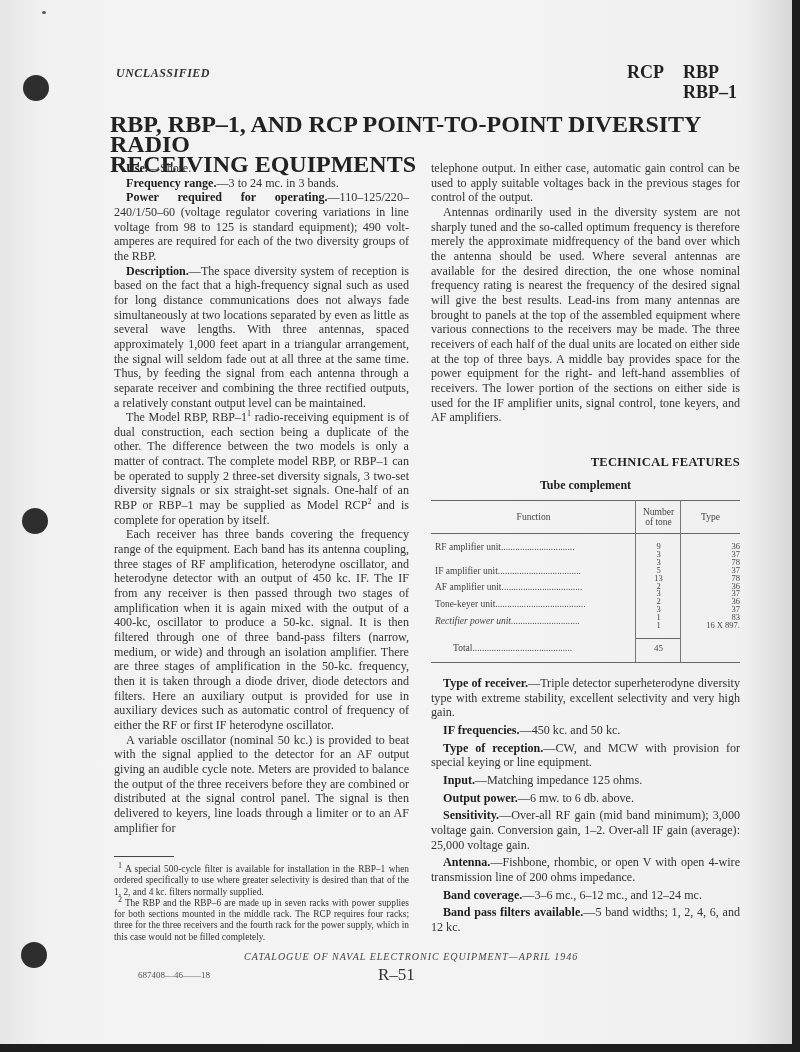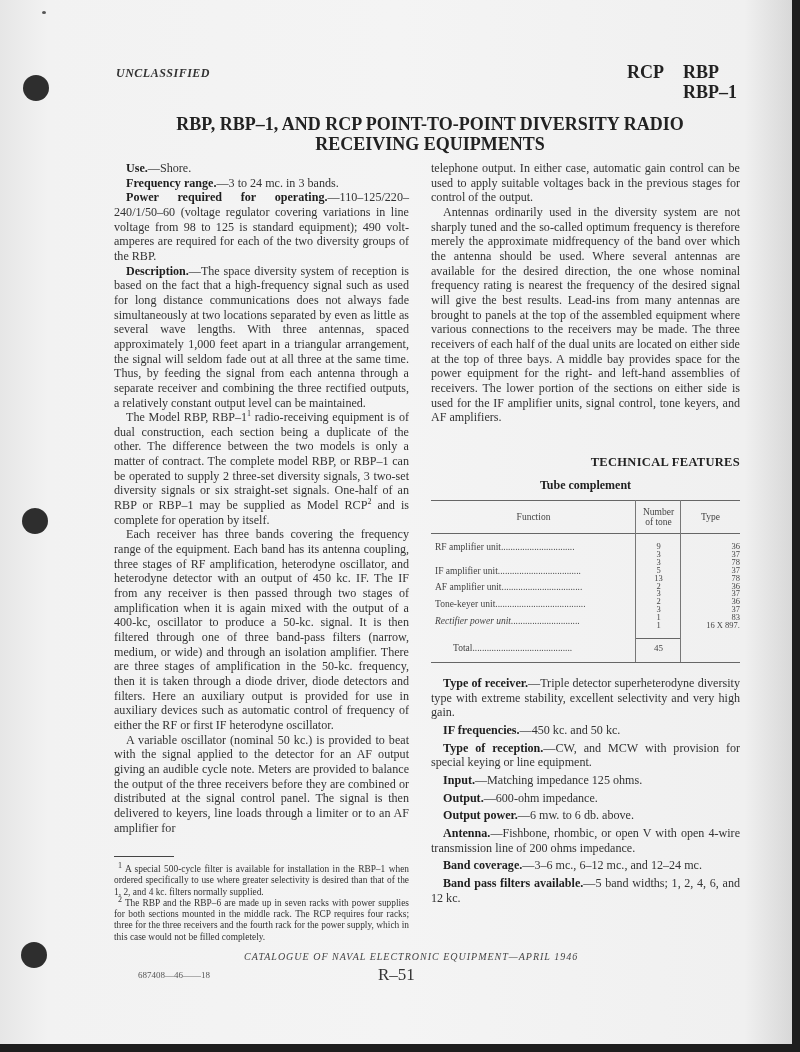--- a/index.html
+++ b/index.html
@@ -22,22 +22,22 @@
     position: absolute; left: 116px; top: 66px;
     font-size: 12px; font-style: italic; font-weight: bold; letter-spacing: 0.5px; color:#333;
   }
   .models {
     position: absolute; left: 627px; top: 62px; font-weight: bold; font-size: 18px; line-height: 20px; color:#222;
   }
   .models .m1 { position:absolute; left:0; top:0; white-space:nowrap; }
   .models .m2 { position:absolute; left:56px; top:0; white-space:nowrap; }
   .models .m3 { position:absolute; left:56px; top:20px; white-space:nowrap; }
   .title {
-    position: absolute; left: 110px; top: 114px; width: 640px; text-align: center;
-    font-weight: bold; font-size: 18px; line-height: 20px; color:#222;
+    position: absolute; left: 110px; top: 114px; width: 640px; text-align: left;
+    font-weight: bold; font-size: 24px; line-height: 20px; color:#222;
   }
   .col {
     position: absolute; font-size: 12.1px; line-height: 14.65px; text-align: justify; color:#333;
   }
   .col p { margin: 0; text-indent: 12px; }
   .col p.noind { text-indent: 0; }
   .col b { color:#1e1e1e; }
   .left { left: 114px; top: 161px; width: 295px; }
   .right { left: 431px; top: 161px; width: 309px; }
   .sup { font-size: 8px; vertical-align: super; line-height: 0; }
@@ -155,22 +155,22 @@
     <div class="total"><span>Total</span><span>..........................................</span></div>
     <div class="totalnum">45</div>
     <div class="rule" style="top:162px;"></div>
   </div>
 
   <div class="col right" style="top:676px;">
     <p style="margin-bottom:3px;"><b>Type of receiver.</b><span>—Triple detector superheterodyne diversity type with extreme stability, excellent selectivity and very high gain.</span></p>
     <p style="margin-bottom:3px;"><b>IF frequencies.</b><span>—450 kc. and 50 kc.</span></p>
     <p style="margin-bottom:3px;"><b>Type of reception.</b><span>—CW, and MCW with provision for special keying or line equipment.</span></p>
     <p style="margin-bottom:3px;"><b>Input.</b><span>—Matching impedance 125 ohms.</span></p>
-    <p style="margin-bottom:3px;"><b>Output.</b><span>—600-ohm impedance.</span></p>
     <p style="margin-bottom:3px;"><b>Output power.</b><span>—6 mw. to 6 db. above.</span></p>
+    <p style="margin-bottom:3px;"><b>Sensitivity.</b><span>—Over-all RF gain (mid band minimum); 3,000 voltage gain. Conversion gain, 1–2. Over-all IF gain (average): 25,000 voltage gain.</span></p>
     <p style="margin-bottom:3px;"><b>Antenna.</b><span>—Fishbone, rhombic, or open V with open 4-wire transmission line of 200 ohms impedance.</span></p>
     <p style="margin-bottom:3px;"><b>Band coverage.</b><span>—3–6 mc., 6–12 mc., and 12–24 mc.</span></p>
     <p><b>Band pass filters available.</b><span>—5 band widths; 1, 2, 4, 6, and 12 kc.</span></p>
   </div>
 
   <div class="catalogue">CATALOGUE OF NAVAL ELECTRONIC EQUIPMENT—APRIL 1946</div>
   <div class="printcode">687408—46——18</div>
   <div class="pageno">R–51</div>
 </div>
 

